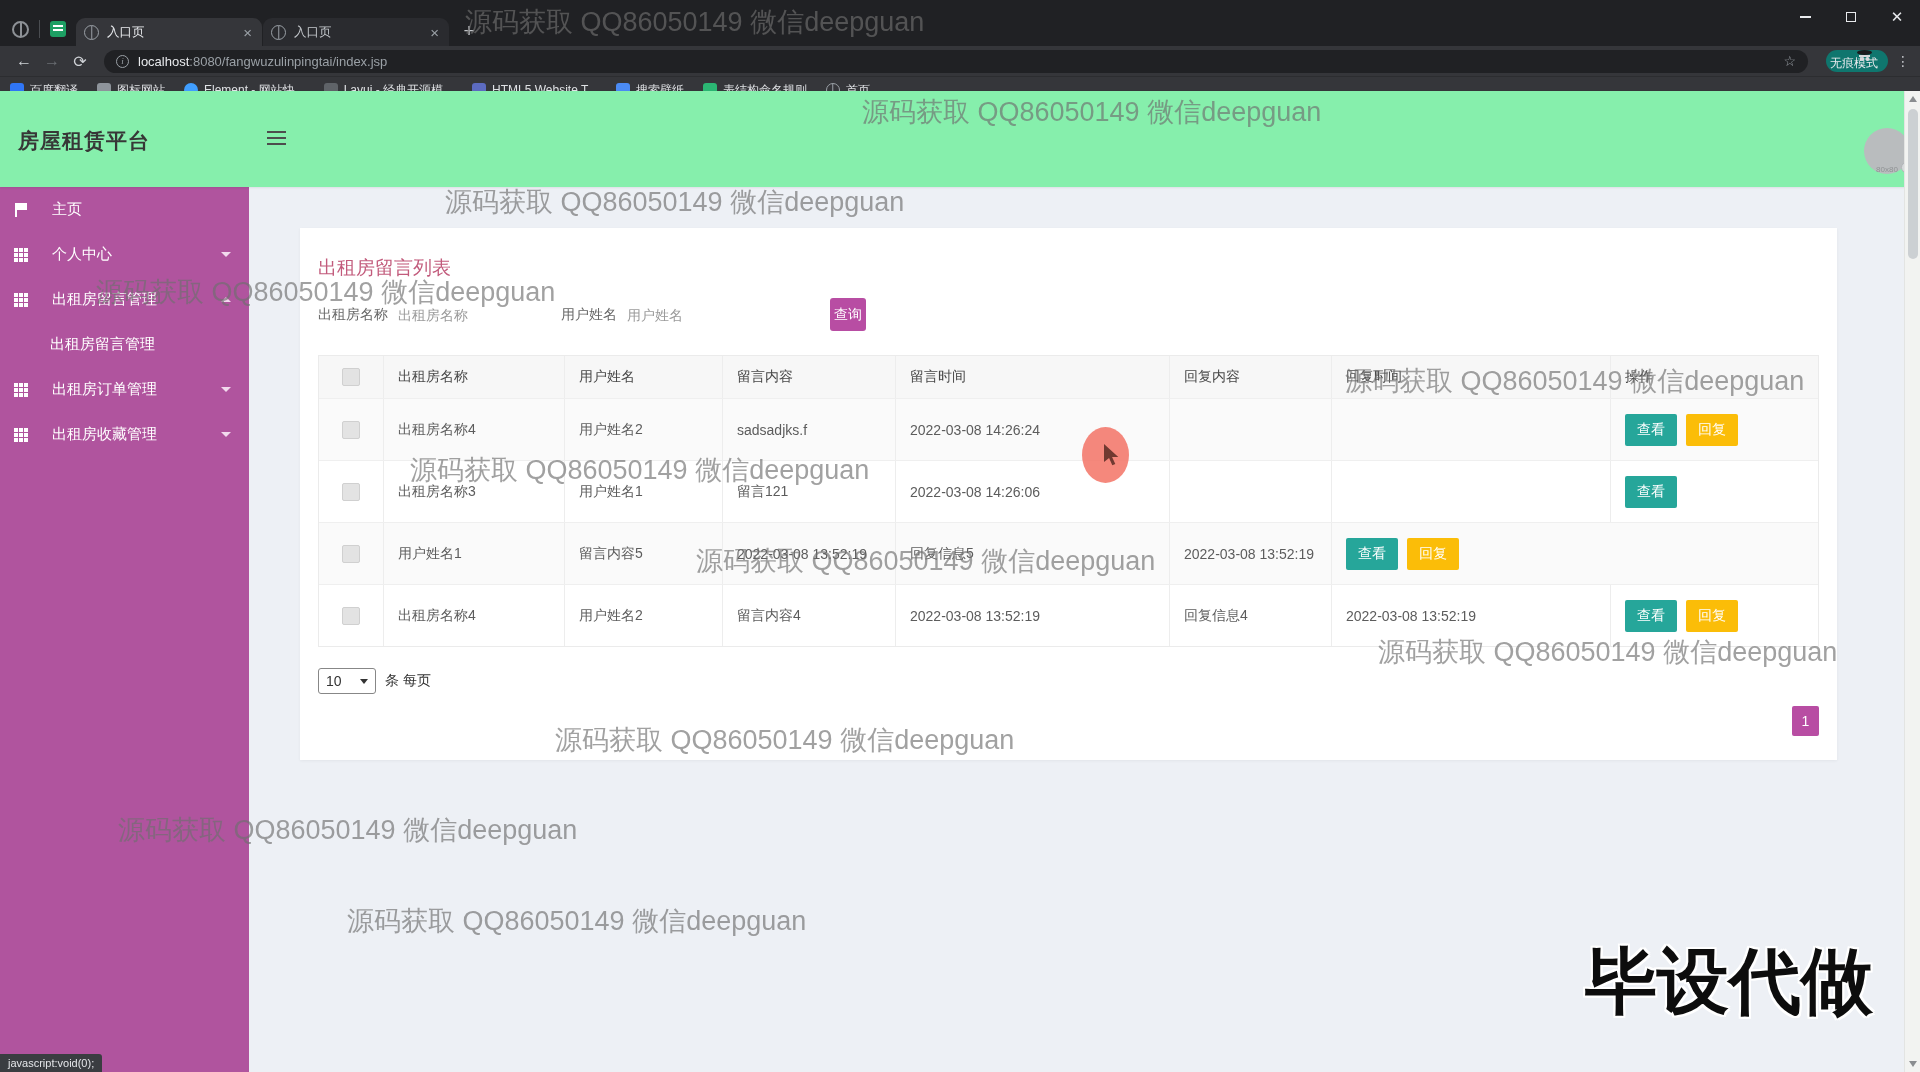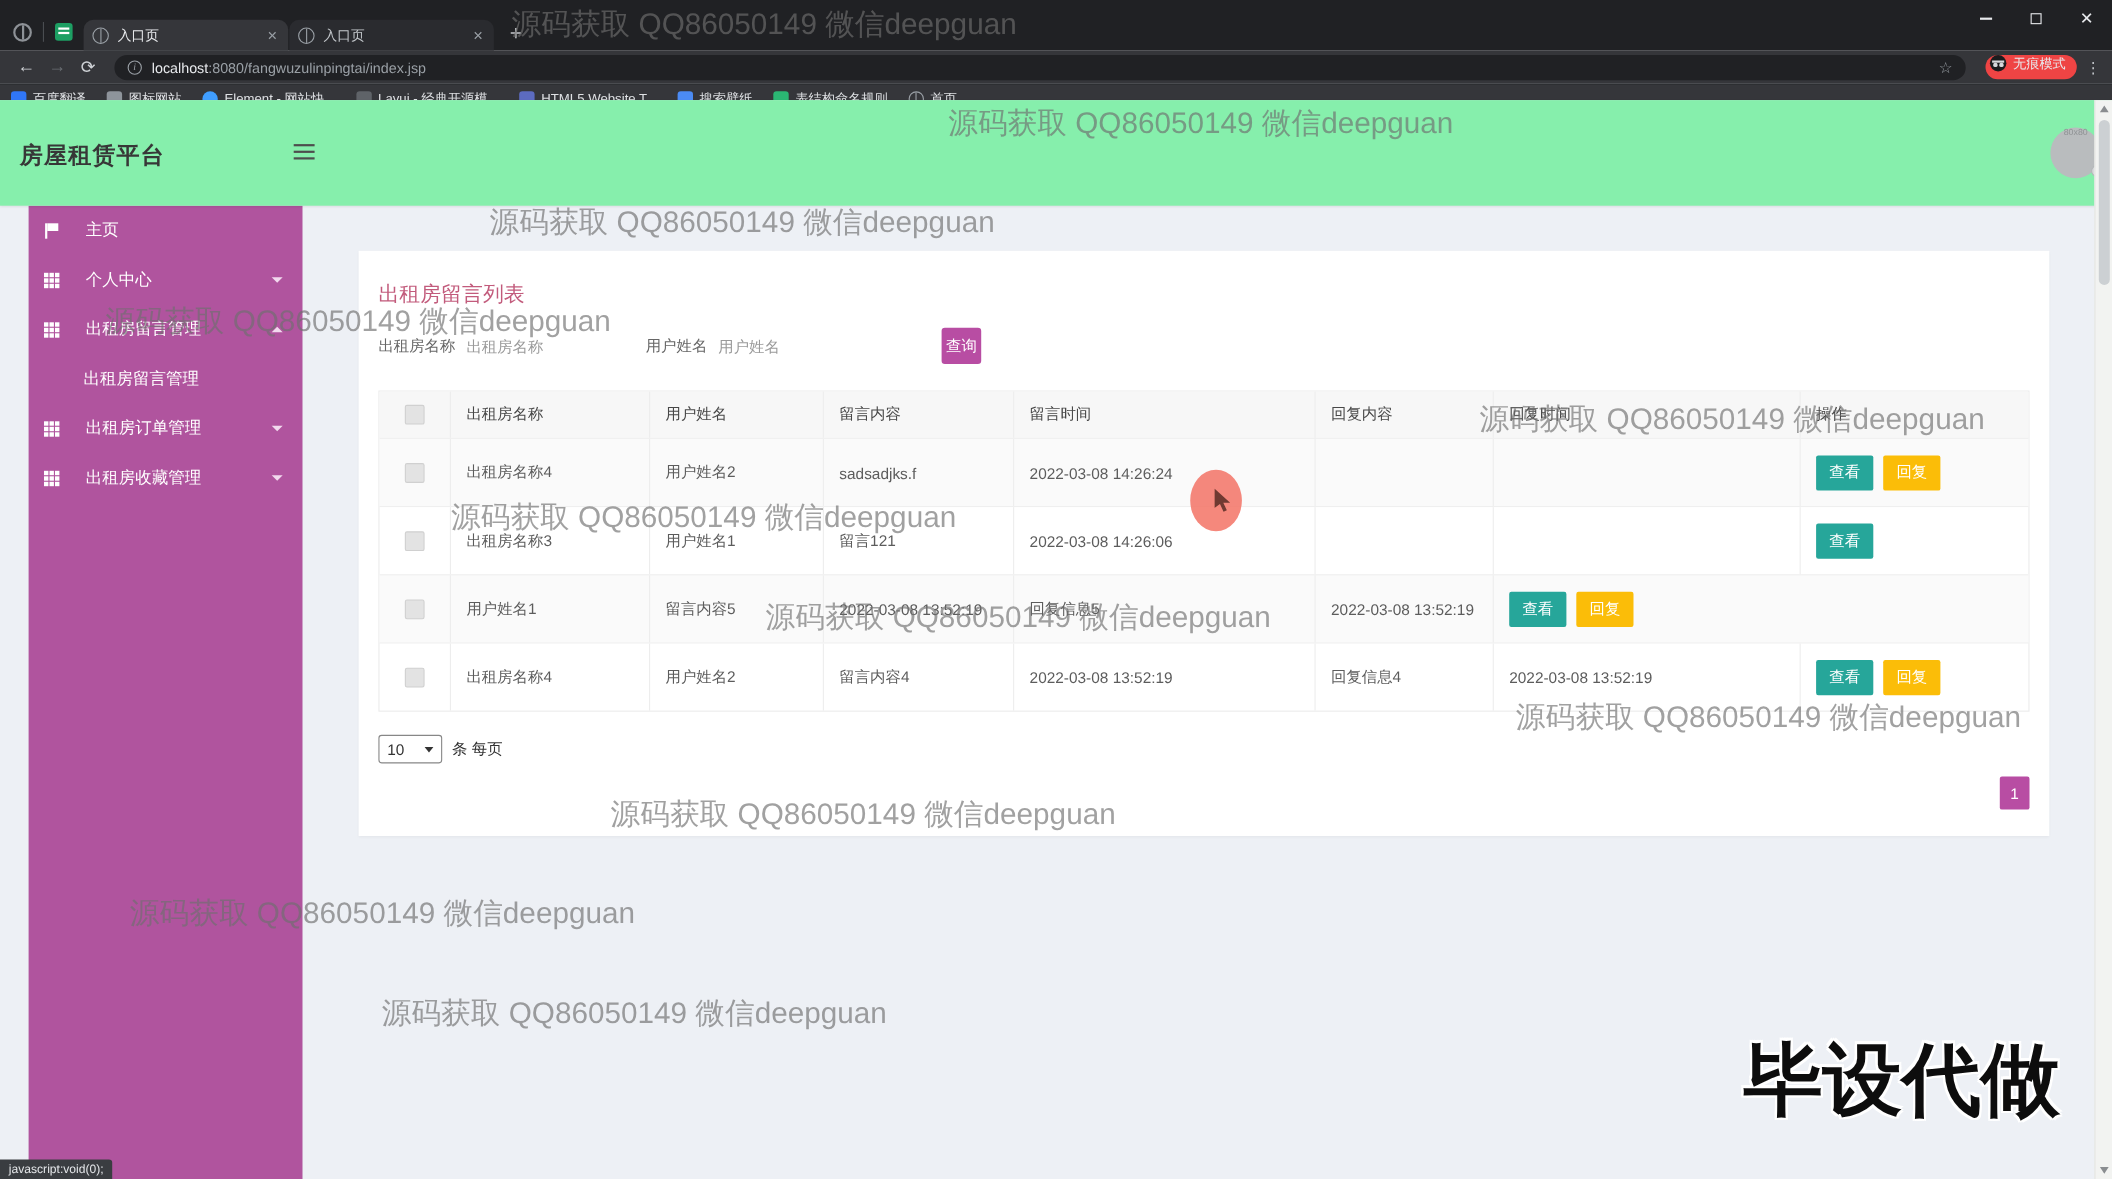--- a/index.html
+++ b/index.html
@@ -30,45 +30,45 @@
   .ico-x { font-size:15px; }
 
   .toolbar { height:30px; background:#35363a; display:flex; align-items:center; padding:0 10px; }
   .navbtn { width:28px; text-align:center; font-size:16px; color:#cfd2d6; }
   .navbtn.dim { color:#6a6e73; }
   .omnibox { flex:1; height:23px; background:#202124; border-radius:12px; margin:0 10px; display:flex; align-items:center; padding:0 12px; }
   .info-ico { width:13px; height:13px; border-radius:50%; border:1.2px solid #9aa0a6; color:#9aa0a6; font-size:9px; display:flex; align-items:center; justify-content:center; font-style:italic; font-family:"Liberation Serif",serif; flex:0 0 auto; }
   .url { margin-left:9px; font-size:13px; color:#9aa0a6; white-space:nowrap; }
   .url b { color:#e8eaed; font-weight:normal; }
   .star { margin-left:auto; color:#9aa0a6; font-size:14px; }
-  .incog-badge { height:22px; background:#ef4444; border-radius:11px; display:flex; align-items:flex-start; padding:0 10px 0 4px; margin-left:8px; }
+  .incog-badge { height:22px; background:#0f766e; border-radius:11px; display:flex; align-items:flex-end; padding:0 10px 0 4px; margin-left:8px;flex-direction:column; }
   .incog-ico { width:15px; height:15px; border-radius:50%; background:#1b1c1e; position:relative; margin-right:6px; }
   .incog-ico:after { content:""; position:absolute; left:3px; top:7px; width:3.5px; height:3.5px; border-radius:50%; background:#d7d9dc; box-shadow:5.5px 0 0 #d7d9dc; }
   .incog-ico:before { content:""; position:absolute; left:2px; top:5px; right:2px; height:1.5px; background:#d7d9dc; }
   .incog-label { font-size:12px; color:#e8eaed; white-space:nowrap; }
   .kebab { color:#c0c3c7; font-size:14px; margin-left:8px; letter-spacing:0; }
 
   .bookmarks { height:27px; background:#35363a; border-top:1px solid #2c2d30; display:flex; align-items:center; padding-left:10px; gap:19px; }
   .bm { display:flex; align-items:center; gap:6px; font-size:12px; color:#dfe1e4; white-space:nowrap; }
   .bm-fav { width:14px; height:14px; border-radius:3px; flex:0 0 auto; }
   .bm-fav.round { border-radius:50%; }
   .bm-fav.globe { border-radius:50%; background:transparent; border:1.5px solid #9aa0a6; position:relative; }
   .bm-fav.globe:after { content:""; position:absolute; left:50%; top:0; width:1.5px; height:100%; background:#9aa0a6; transform:translateX(-50%); }
 
   
   .page { position:absolute; top:91px; left:0; right:0; bottom:0; background:#edf0f5; }
   .app-header { height:96px; background:#86efac; position:relative; box-shadow:0 1px 2px rgba(0,0,0,.07); z-index:5; }
   .logo { position:absolute; left:18px; top:36px; font-size:21px; font-weight:bold; color:#373737; letter-spacing:1px; }
   .hamburger { position:absolute; left:267px; top:40px; width:19px; }
   .hamburger span { display:block; height:2px; background:#4d4d4d; margin-bottom:4px; }
-  .avatar { position:absolute; right:10px; top:25px; width:46px; height:46px; border-radius:50%; background:#b9bcbe; display:flex; align-items:flex-start; justify-content:center; }
+  .avatar { position:absolute; right:10px; top:37px; width:46px; height:46px; border-radius:50%; background:#b9bcbe; display:flex; align-items:flex-end; justify-content:center; }
   .avatar-text { font-size:8px; color:#8f9294; }
   .avatar-badge { position:absolute; right:-2px; bottom:1px; width:11px; height:11px; border-radius:50%; background:#d7dadc; border:1px solid #b3b6b8; }
 
-  .app-body { position:absolute; top:96px; left:0; right:0; bottom:0; display:flex;padding-left:26px; }
+  .app-body { position:absolute; top:96px; left:0; right:0; bottom:0; display:flex; }
   .sidebar { width:249px; background:#b0549e; flex:0 0 auto; position:relative; }
   .side-item { height:45px; display:flex; align-items:center; position:relative; padding-left:14px; color:#ffffff; font-size:15px; }
   .side-item .lbl { margin-left:24px; }
   .side-item.sub .lbl { margin-left:36px; }
   .flag-ico { width:14px; height:14px; position:relative; }
   .flag-ico:before { content:""; position:absolute; left:1px; top:0; width:2px; height:14px; background:#fff; }
   .flag-ico:after { content:""; position:absolute; left:3px; top:0; width:10px; height:7px; background:#fff; }
   .grid-ico { width:14px; height:14px; background:
       linear-gradient(#fff,#fff) 0 0/4px 4px no-repeat, linear-gradient(#fff,#fff) 5px 0/4px 4px no-repeat, linear-gradient(#fff,#fff) 10px 0/4px 4px no-repeat,
       linear-gradient(#fff,#fff) 0 5px/4px 4px no-repeat, linear-gradient(#fff,#fff) 5px 5px/4px 4px no-repeat, linear-gradient(#fff,#fff) 10px 5px/4px 4px no-repeat,

